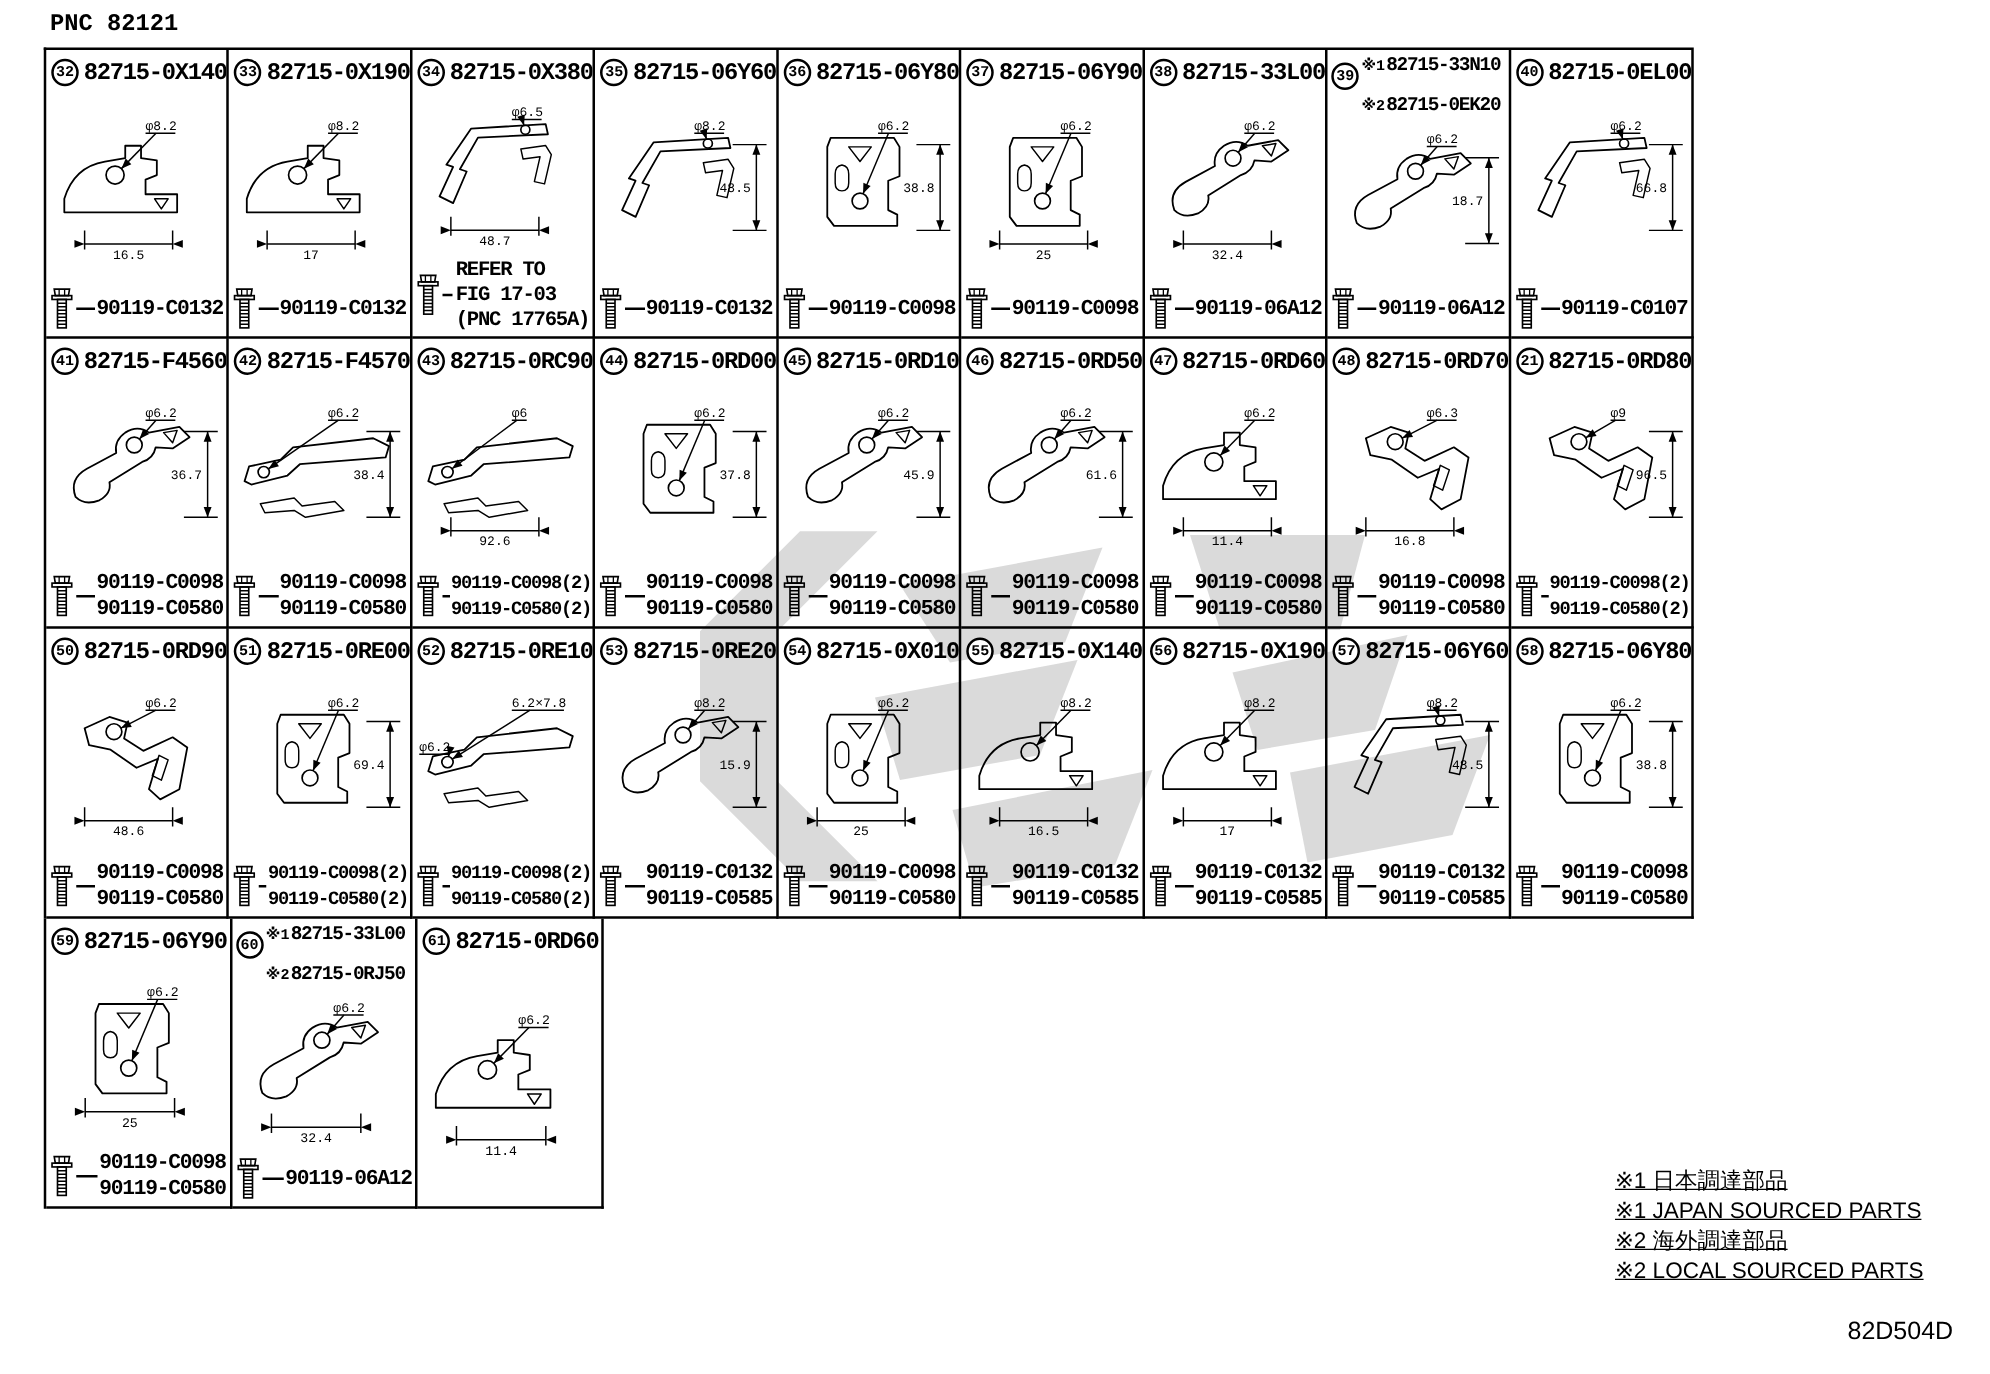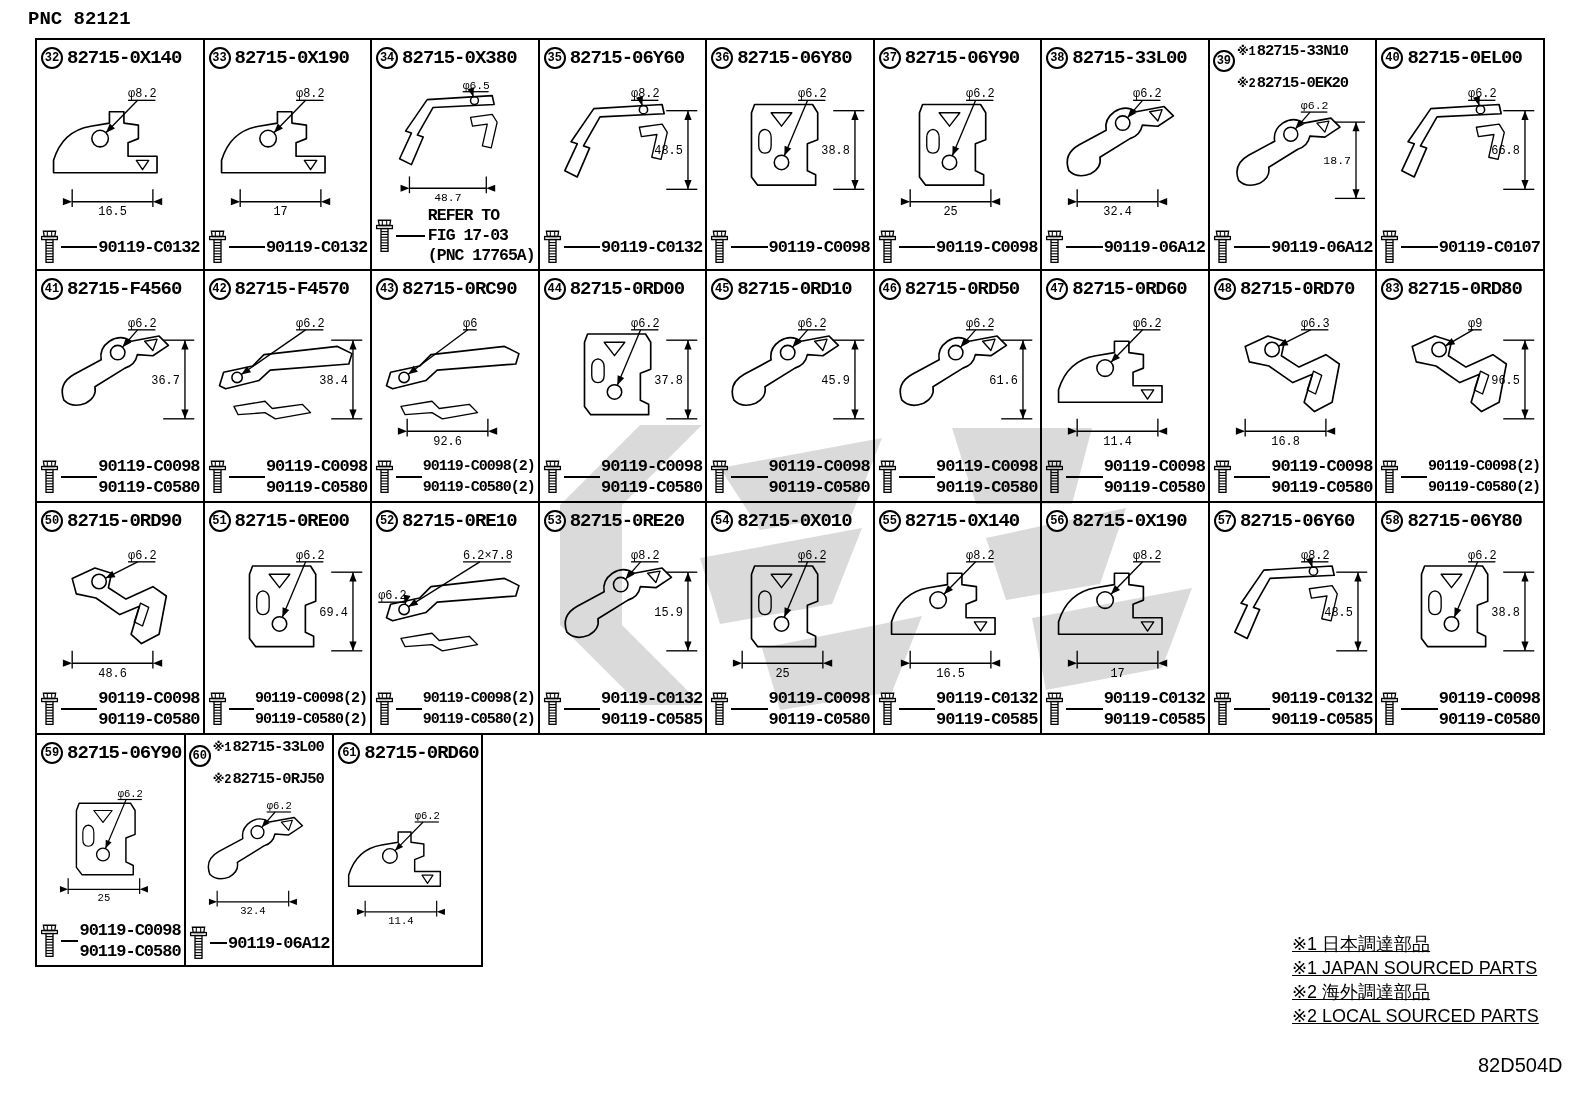--- a/index.html
+++ b/index.html
@@ -1,20 +1,20 @@
 <!DOCTYPE html>
 <html><head>
 <meta charset="utf-8">
 <style>
   html,body{margin:0;padding:0;background:#fff;}
   body{width:1592px;height:1099px;position:relative;overflow:hidden;
        font-family:"Liberation Sans",sans-serif;color:#000;}
-  #pnc{position:absolute;left:28px;top:8px;font:bold 19px "Liberation Mono","DejaVu Sans Mono",monospace;z-index:3;}
+  #pnc{position:absolute;left:40px;top:8px;font:bold 19px "Liberation Mono","DejaVu Sans Mono",monospace;z-index:3;}
   #watermark{position:absolute;left:0;top:0;z-index:1;}
-  #grid123{position:absolute;left:35px;top:38px;width:1510px;z-index:2;
+  #grid123{position:absolute;left:35px;top:38px;width:1320px;z-index:2;
            display:grid;grid-template-columns:repeat(9,1fr);grid-template-rows:231px 232px 232px;
            border-top:2px solid #000;border-left:2px solid #000;box-sizing:border-box;}
   #grid4{position:absolute;left:35px;top:735px;width:448px;z-index:2;
          display:grid;grid-template-columns:repeat(3,1fr);grid-template-rows:232px;
          border-left:2px solid #000;box-sizing:border-box;}
   .cell{border-right:2px solid #000;border-bottom:2px solid #000;box-sizing:border-box;
         position:relative;display:flex;flex-direction:column;overflow:hidden;}
   .hdr{display:flex;align-items:center;gap:4px;padding:4px 2px 0 4px;min-height:28px;}
   .hdr.dual{position:relative;flex-direction:column;align-items:flex-start;gap:14px;
             padding:3px 1px 0 27px;min-height:42px;justify-content:center;}
@@ -773,21 +773,21 @@
           </svg>
           <div class="conn"></div>
           <div class="blines">
             <div>90119-C0098</div>
             <div>90119-C0580</div>
           </div>
         </div>
       </div>
       <div class="cell">
         <div class="hdr">
-          <span class="num">83</span>
+          <span class="num">21</span>
           <span class="pn">82715-0RD80</span>
         </div>
         <svg class="draw" viewBox="0 0 160 136" preserveAspectRatio="xMidYMid meet">
           <path d="M34,36 L56,26 L72,31 L69,45 L86,56 L112,44 L125,53 L118,90 L101,99 L91,90 L99,63 L80,71 L57,55 L38,51 Z" stroke="#000" stroke-width="1.6" fill="none" stroke-linejoin="round"></path>
           <path d="M100,60 l8,4 -6,18 -8,-4 z" stroke="#000" stroke-width="1.3" fill="none" stroke-linejoin="round"></path>
           <circle cx="60" cy="39" r="7" stroke="#000" stroke-width="1.5" fill="none"></circle>
           <line x1="143" y1="30" x2="143" y2="106" stroke="#000" stroke-width="1.3" fill="none"></line>
           <line x1="122" y1="30" x2="152" y2="30" stroke="#000" stroke-width="1.3" fill="none"></line>
           <line x1="122" y1="106" x2="152" y2="106" stroke="#000" stroke-width="1.3" fill="none"></line>
           <polygon points="143,30 139.5,39.0 146.5,39.0" fill="#000"></polygon>

